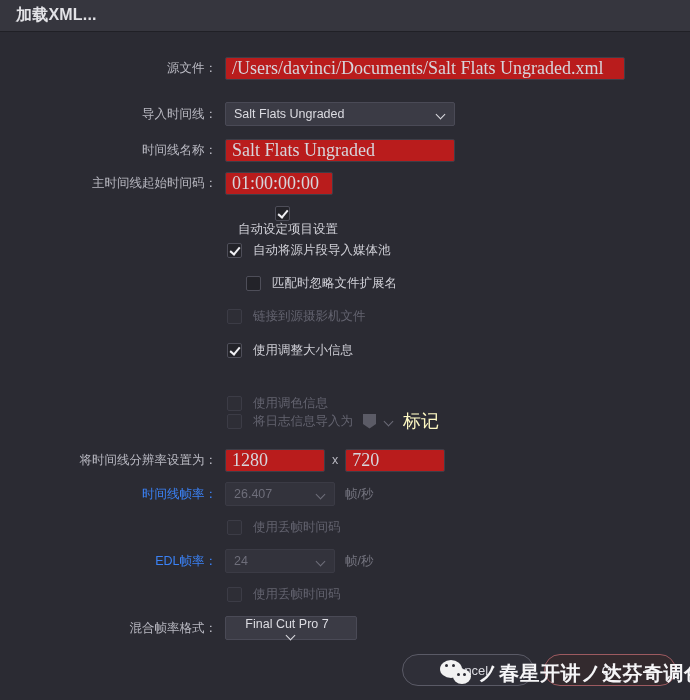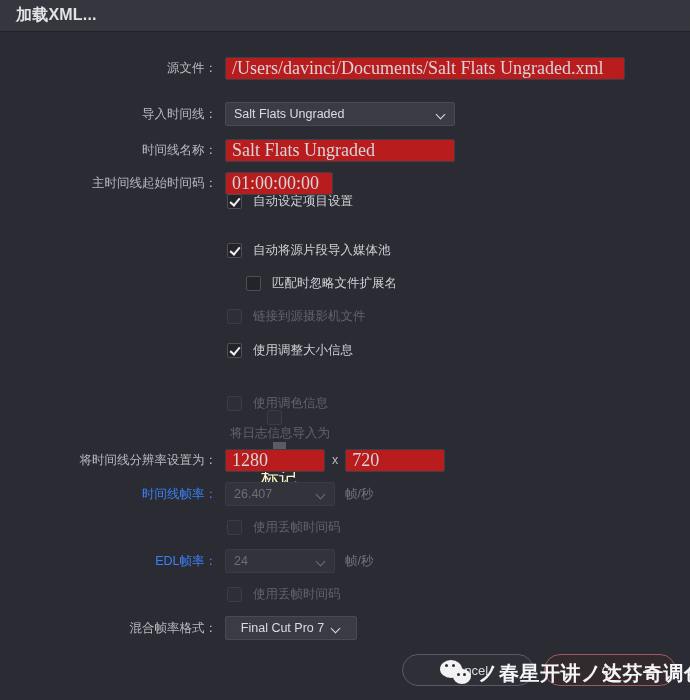--- a/index.html
+++ b/index.html
@@ -96,21 +96,21 @@
     font-size: 12.5px;
     display: flex;
     align-items: center;
     justify-content: space-between;
     padding: 0 8px;
     box-sizing: border-box;
     white-space: nowrap;
   }
   .select.timeline { width: 230px; }
   .select.rate     { width: 110px; }
-  .select.fmt      { width: 132px; justify-content: center; }
+  .select.fmt      { width: 132px; justify-content: center; flex-direction: column; }
   .select.fmt .sel-text { margin-right: 8px; }
   .select.disabled {
     background: #33333c;
     border-color: #3b3b45;
     color: #6e6e7a;
   }
   .chev {
     display: inline-block;
     width: 9px;
     height: 9px;
@@ -301,21 +301,21 @@
       </div>
     </div>
 
     <div class="row" style="top:138px;">
       <div class="label">主时间线起始时间码：</div>
       <div class="field">
         <div class="input tc">01:00:00:00</div>
       </div>
     </div>
 
-    <div class="cbrow" style="top:158px; left:227px;">
+    <div class="cbrow" style="top:174px; left:227px;flex-direction:column;">
       <span class="cb checked"></span>
       <span class="cb-label">自动设定项目设置</span>
     </div>
 
     <div class="cbrow" style="top:207px; left:227px;">
       <span class="cb checked"></span>
       <span class="cb-label">自动将源片段导入媒体池</span>
     </div>
 
     <div class="cbrow" style="top:240px; left:246px;">
@@ -331,21 +331,21 @@
     <div class="cbrow" style="top:307px; left:227px;">
       <span class="cb checked"></span>
       <span class="cb-label">使用调整大小信息</span>
     </div>
 
     <div class="cbrow" style="top:360px; left:227px;">
       <span class="cb disabled"></span>
       <span class="cb-label dim">使用调色信息</span>
     </div>
 
-    <div class="cbrow" style="top:378px; left:219px;flex-direction:column;">
+    <div class="cbrow" style="top:378px; left:227px;">
       <span class="cb disabled"></span>
       <span class="cb-label dim">将日志信息导入为</span>
       <span class="flag"></span>
       <span class="mini-chev">
           <span class="chev"></span>
         </span>
       <span class="tail-label">标记</span>
     </div>
 
     <div class="row" style="top:415px;">

